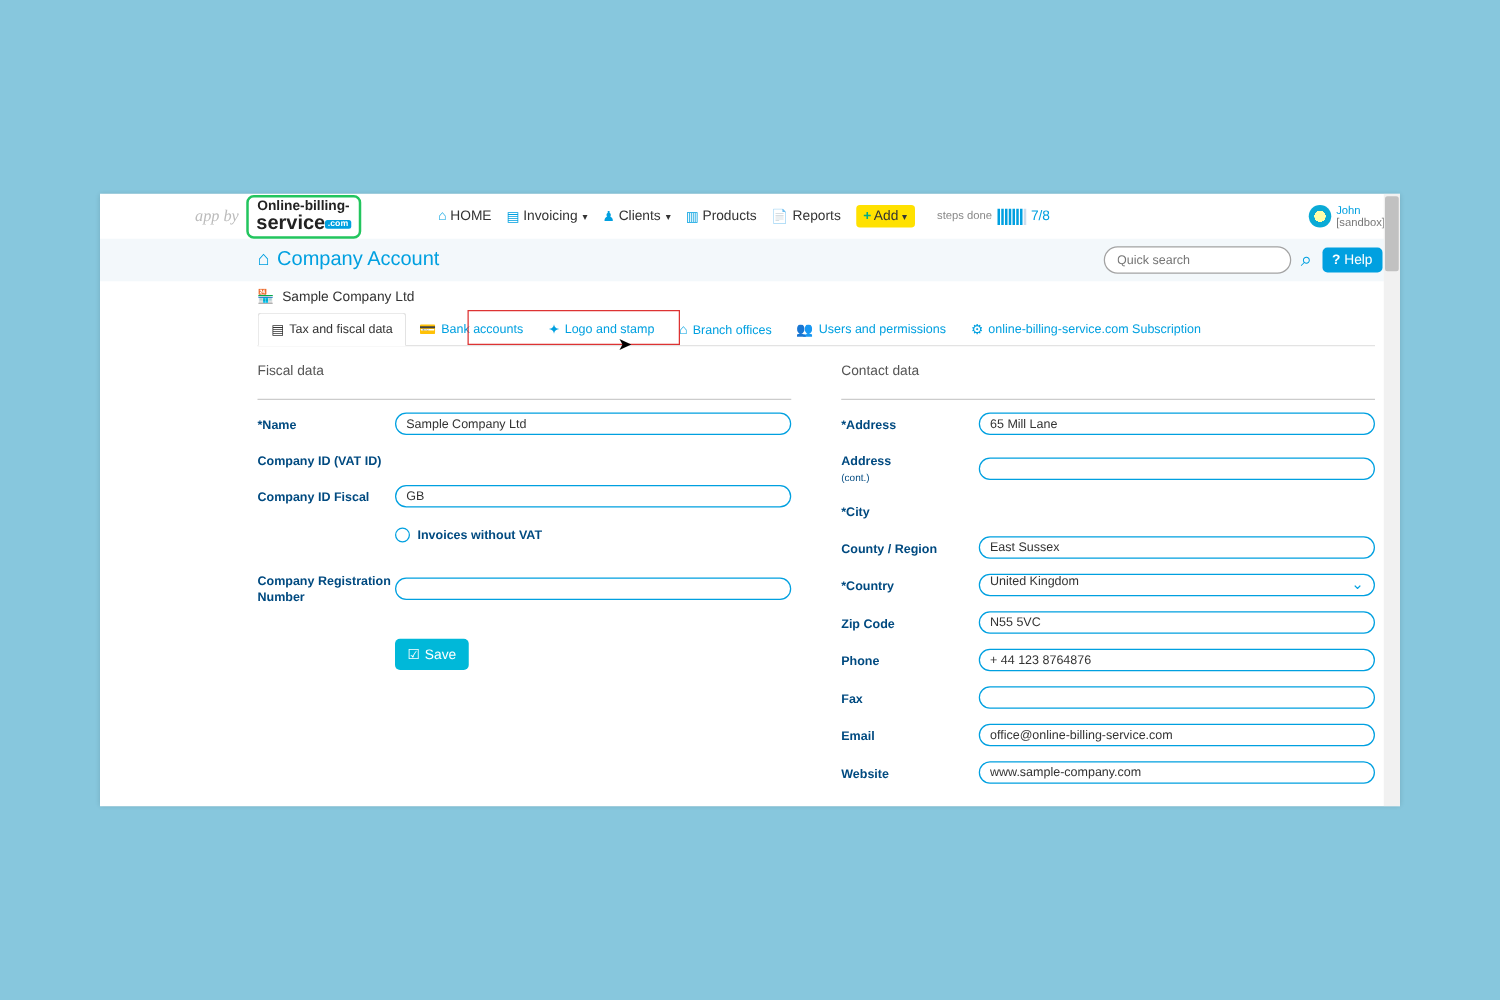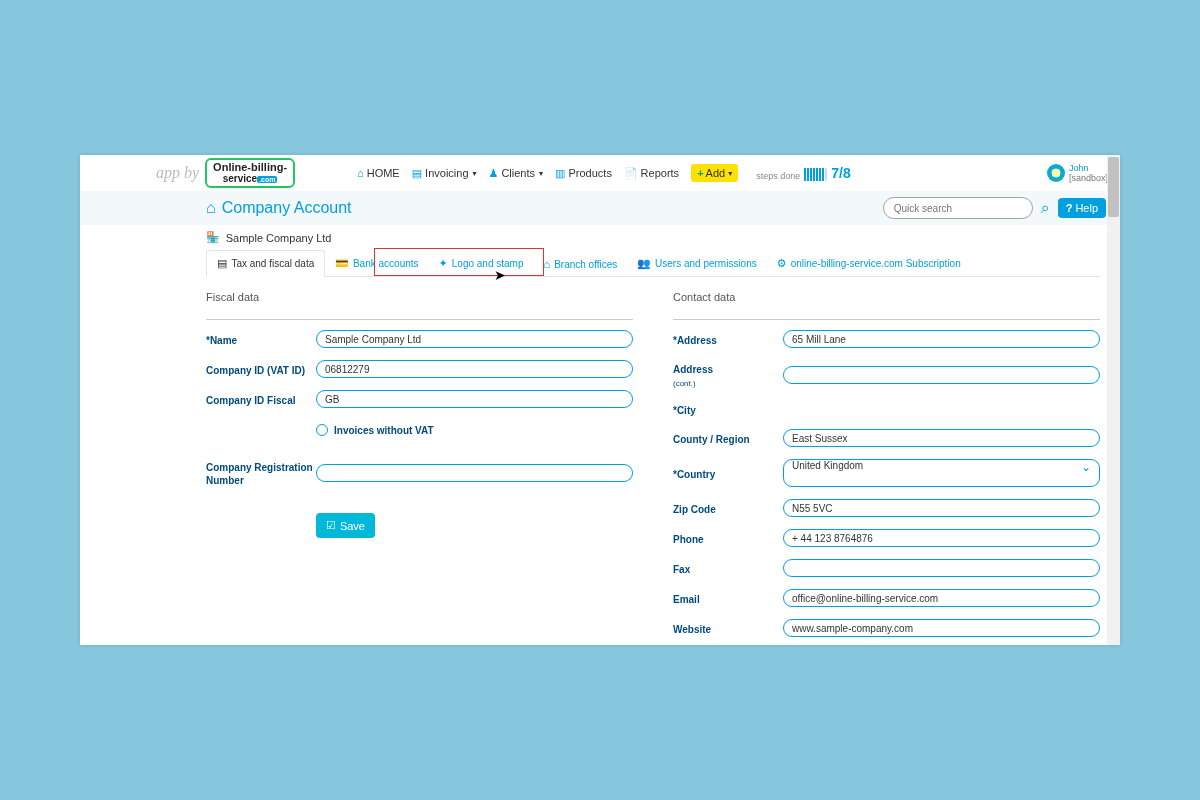--- a/index.html
+++ b/index.html
@@ -1,34 +1,34 @@
 <!DOCTYPE html>
 <html><head>
   <meta charset="utf-8">
   <style>
     *{box-sizing:border-box;margin:0;padding:0;font-family:Arial,Helvetica,sans-serif}
     body{width:1200px;height:800px;background:#87c7dd;display:flex;align-items:center;justify-content:center;overflow:hidden}
     .browser{width:1040px;height:490px;background:#fff;position:relative;overflow:hidden;box-shadow:0 0 4px rgba(0,0,0,.15)}
     .scrollbar{position:absolute;right:0;top:0;bottom:0;width:13px;background:#f1f1f1}
     .scroll-thumb{position:absolute;right:1px;top:2px;width:11px;height:60px;background:#c1c1c1;border-radius:2px}
     .topbar{height:36px;display:flex;align-items:center;padding:0 12px;font-size:11px}
-    .appby{color:#bbb;font-style:italic;margin-left:64px;margin-right:6px;font-size:16px;font-family:cursive}
+    .appby{color:#bbb;font-style:italic;margin-left:64px;margin-right:6px;font-size:13px;font-family:cursive}
     .logo{border:2px solid #22c55e;border-radius:6px;padding:2px 6px;font-weight:bold;font-size:11px;line-height:1;color:#222;display:inline-block;text-align:center}
-    .logo .line2{font-size:10px}
+    .logo .line2{font-size:16px}
     .logo .com{background:#00a0e0;color:#fff;font-size:7px;padding:0 2px;border-radius:2px;vertical-align:middle}
     .nav{display:flex;align-items:center;margin-left:62px;gap:12px}
     .nav-item{display:flex;align-items:center;gap:3px;color:#333;font-size:11px;cursor:pointer}
     .nav-item .ico{color:#00a0e0}
     .chev{font-size:8px;margin-left:1px}
     .add-btn{background:#ffe100;border-radius:3px;padding:3px 6px;display:flex;align-items:center;gap:2px;font-size:11px;color:#333}
     .add-btn b{color:#0a8}
-    .steps{margin-left:18px;display:flex;align-items:flex-end;gap:4px;color:#888;font-size:9px}
+    .steps{margin-left:18px;display:flex;align-items:flex-start;gap:4px;color:#888;font-size:9px}
     .ticks{display:flex;gap:1px}
     .tick{width:2px;height:13px;background:#00a0e0}
-    .ratio{color:#00a0e0;font-size:14px;font-weight:bold}
+    .ratio{color:#00a0e0;font-size:11px;font-weight:normal}
     .user{margin-left:auto;display:flex;align-items:center;gap:4px;font-size:9px;color:#777}
     .avatar{width:18px;height:18px;border-radius:50%;background:radial-gradient(circle,#ffa 35%,#0aaad6 36%)}
     .user .name{color:#00a0e0}
     .subhead{background:#f3f8fb;height:34px;display:flex;align-items:center;padding:0 14px 0 126px}
     .subhead-title{color:#00a0e0;font-size:16px;display:flex;align-items:center;gap:6px}
     .spacer{flex:1}
     .qsearch{height:22px;width:150px;border:1px solid #a3a3a3;border-radius:11px;font-size:10px;padding:0 10px;color:#777}
     .mag{color:#00a0e0;margin:0 8px;font-size:16px}
     .help-btn{background:#00a0e0;color:#fff;border-radius:4px;font-size:11px;padding:4px 8px;display:flex;align-items:center;gap:3px}
     .content{padding:6px 20px 0 126px}
@@ -40,21 +40,21 @@
     .tab .ico{font-size:11px}
     .hover-red{position:absolute;border:1px solid #d33;height:28px;top:-2px;pointer-events:none}
     .cursor{position:absolute;font-size:14px;color:#000;top:17px}
     .form-area{display:flex;gap:40px;margin-top:14px}
     .col{flex:1}
     .section-title{font-size:11px;color:#555;padding-bottom:16px;border-bottom:1px solid #ccc;margin-bottom:10px}
     .row{display:flex;align-items:center;margin-bottom:12px;font-size:10px}
     .lbl{width:110px;color:#004a80;font-weight:bold;line-height:1.3;padding-top:3px}
     .lbl2{font-size:8px;color:#004a80;font-weight:normal}
     .inp{flex:1;height:18px;border:1px solid #00a0e0;border-radius:9px;font-size:10px;padding:0 8px;color:#333;background:#fff}
-    .sel{flex:1;height:28px;border:1px solid #00a0e0;border-radius:9px;font-size:10px;padding:0 8px;color:#333;background:#fff;position:relative}
+    .sel{flex:1;height:18px;border:1px solid #00a0e0;border-radius:9px;font-size:10px;padding:0 8px;color:#333;background:#fff;position:relative}
     .sel::after{content:"⌄";position:absolute;right:8px;top:0;color:#00a0e0;font-size:12px;line-height:14px}
     .radio-row{display:flex;align-items:center;gap:6px;font-size:10px;color:#004a80;font-weight:bold;margin:4px 0 10px 0}
     .radio-circ{width:12px;height:12px;border:1.5px solid #00a0e0;border-radius:50%}
     .save-btn{background:#00b8d9;color:#fff;border-radius:4px;padding:6px 10px;font-size:11px;display:inline-flex;align-items:center;gap:4px;margin-top:14px;margin-left:110px}
     .ico{font-family:Arial;display:inline-block}
   </style>
 </head>
 <body>
 
 <div class="browser">
@@ -173,21 +173,20 @@
 
       <div class="col">
         <div class="section-title">Fiscal data</div>
 
         <div class="row">
             <div class="lbl">*Name</div>
             <input class="inp" value="Sample Company Ltd" style="">
           </div>
         <div class="row">
             <div class="lbl">Company ID (VAT ID)</div>
-            <input class="inp" value="06812279" style="">
           </div>
         <div class="row">
             <div class="lbl">Company ID Fiscal</div>
             <input class="inp" value="GB" style="">
           </div>
         <div class="row">
             <div class="lbl"></div>
             <div class="radio-row">
               <span class="radio-circ"></span>
               <span>Invoices without VAT</span>

